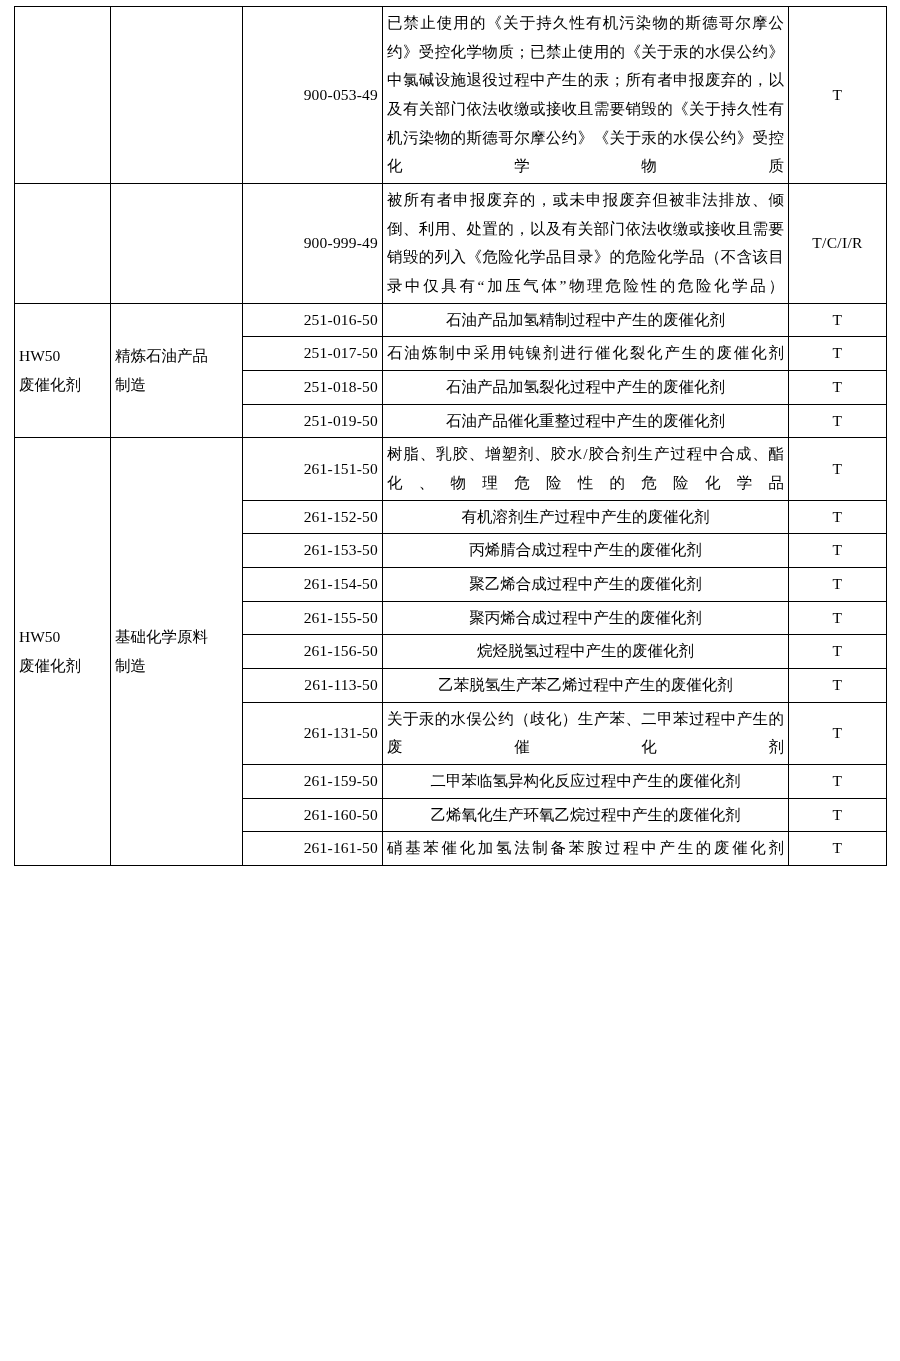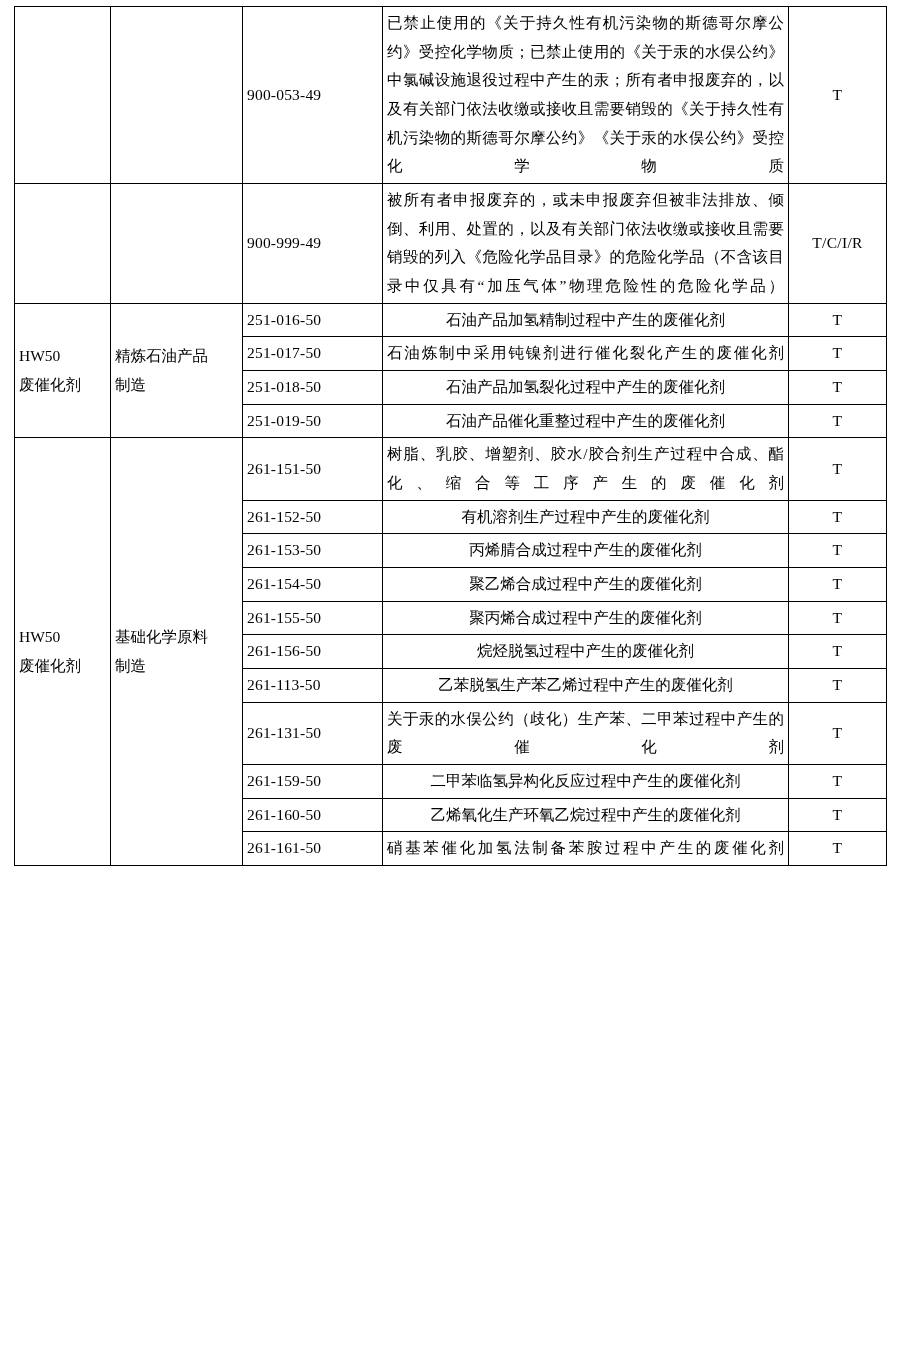--- a/index.html
+++ b/index.html
@@ -44,21 +44,21 @@
     text-align: left;
     font-size: 15.5px;
     line-height: 1.8;
   }
   td.industry {
     font-size: 15.5px;
     line-height: 1.8;
     font-family: Liberation Serif, serif;
   }
   td.wcode {
-    text-align: left;
+    text-align: right;
     font-family: "Liberation Serif", "DejaVu Serif", serif;
     font-size: 15.5px;
     letter-spacing: 0.2px;
   }
   td.desc {
     text-align: justify;
     text-align-last: justify;
     font-size: 15.5px;
     line-height: 1.95;
     padding: 4px 8px;
@@ -127,21 +127,21 @@
         <td class="desc center">石油产品催化重整过程中产生的废催化剂</td>
         <td class="haz">T</td>
       </tr>
 
       <tr>
         <td class="cat" rowspan="11" style="white-space:pre-line">HW50
 废催化剂</td>
         <td class="industry" rowspan="11" style="white-space:pre-line">基础化学原料
 制造</td>
         <td class="wcode">261-151-50</td>
-        <td class="desc">树脂、乳胶、增塑剂、胶水/胶合剂生产过程中合成、酯化、缩合等工序产生的废催化剂</td>
+        <td class="desc">树脂、乳胶、增塑剂、胶水/胶合剂生产过程中合成、酯化、物理危险性的危险化学品</td>
         <td class="haz">T</td>
       </tr>
       <tr>
         <td class="wcode">261-152-50</td>
         <td class="desc center">有机溶剂生产过程中产生的废催化剂</td>
         <td class="haz">T</td>
       </tr>
       <tr>
         <td class="wcode">261-153-50</td>
         <td class="desc center">丙烯腈合成过程中产生的废催化剂</td>

